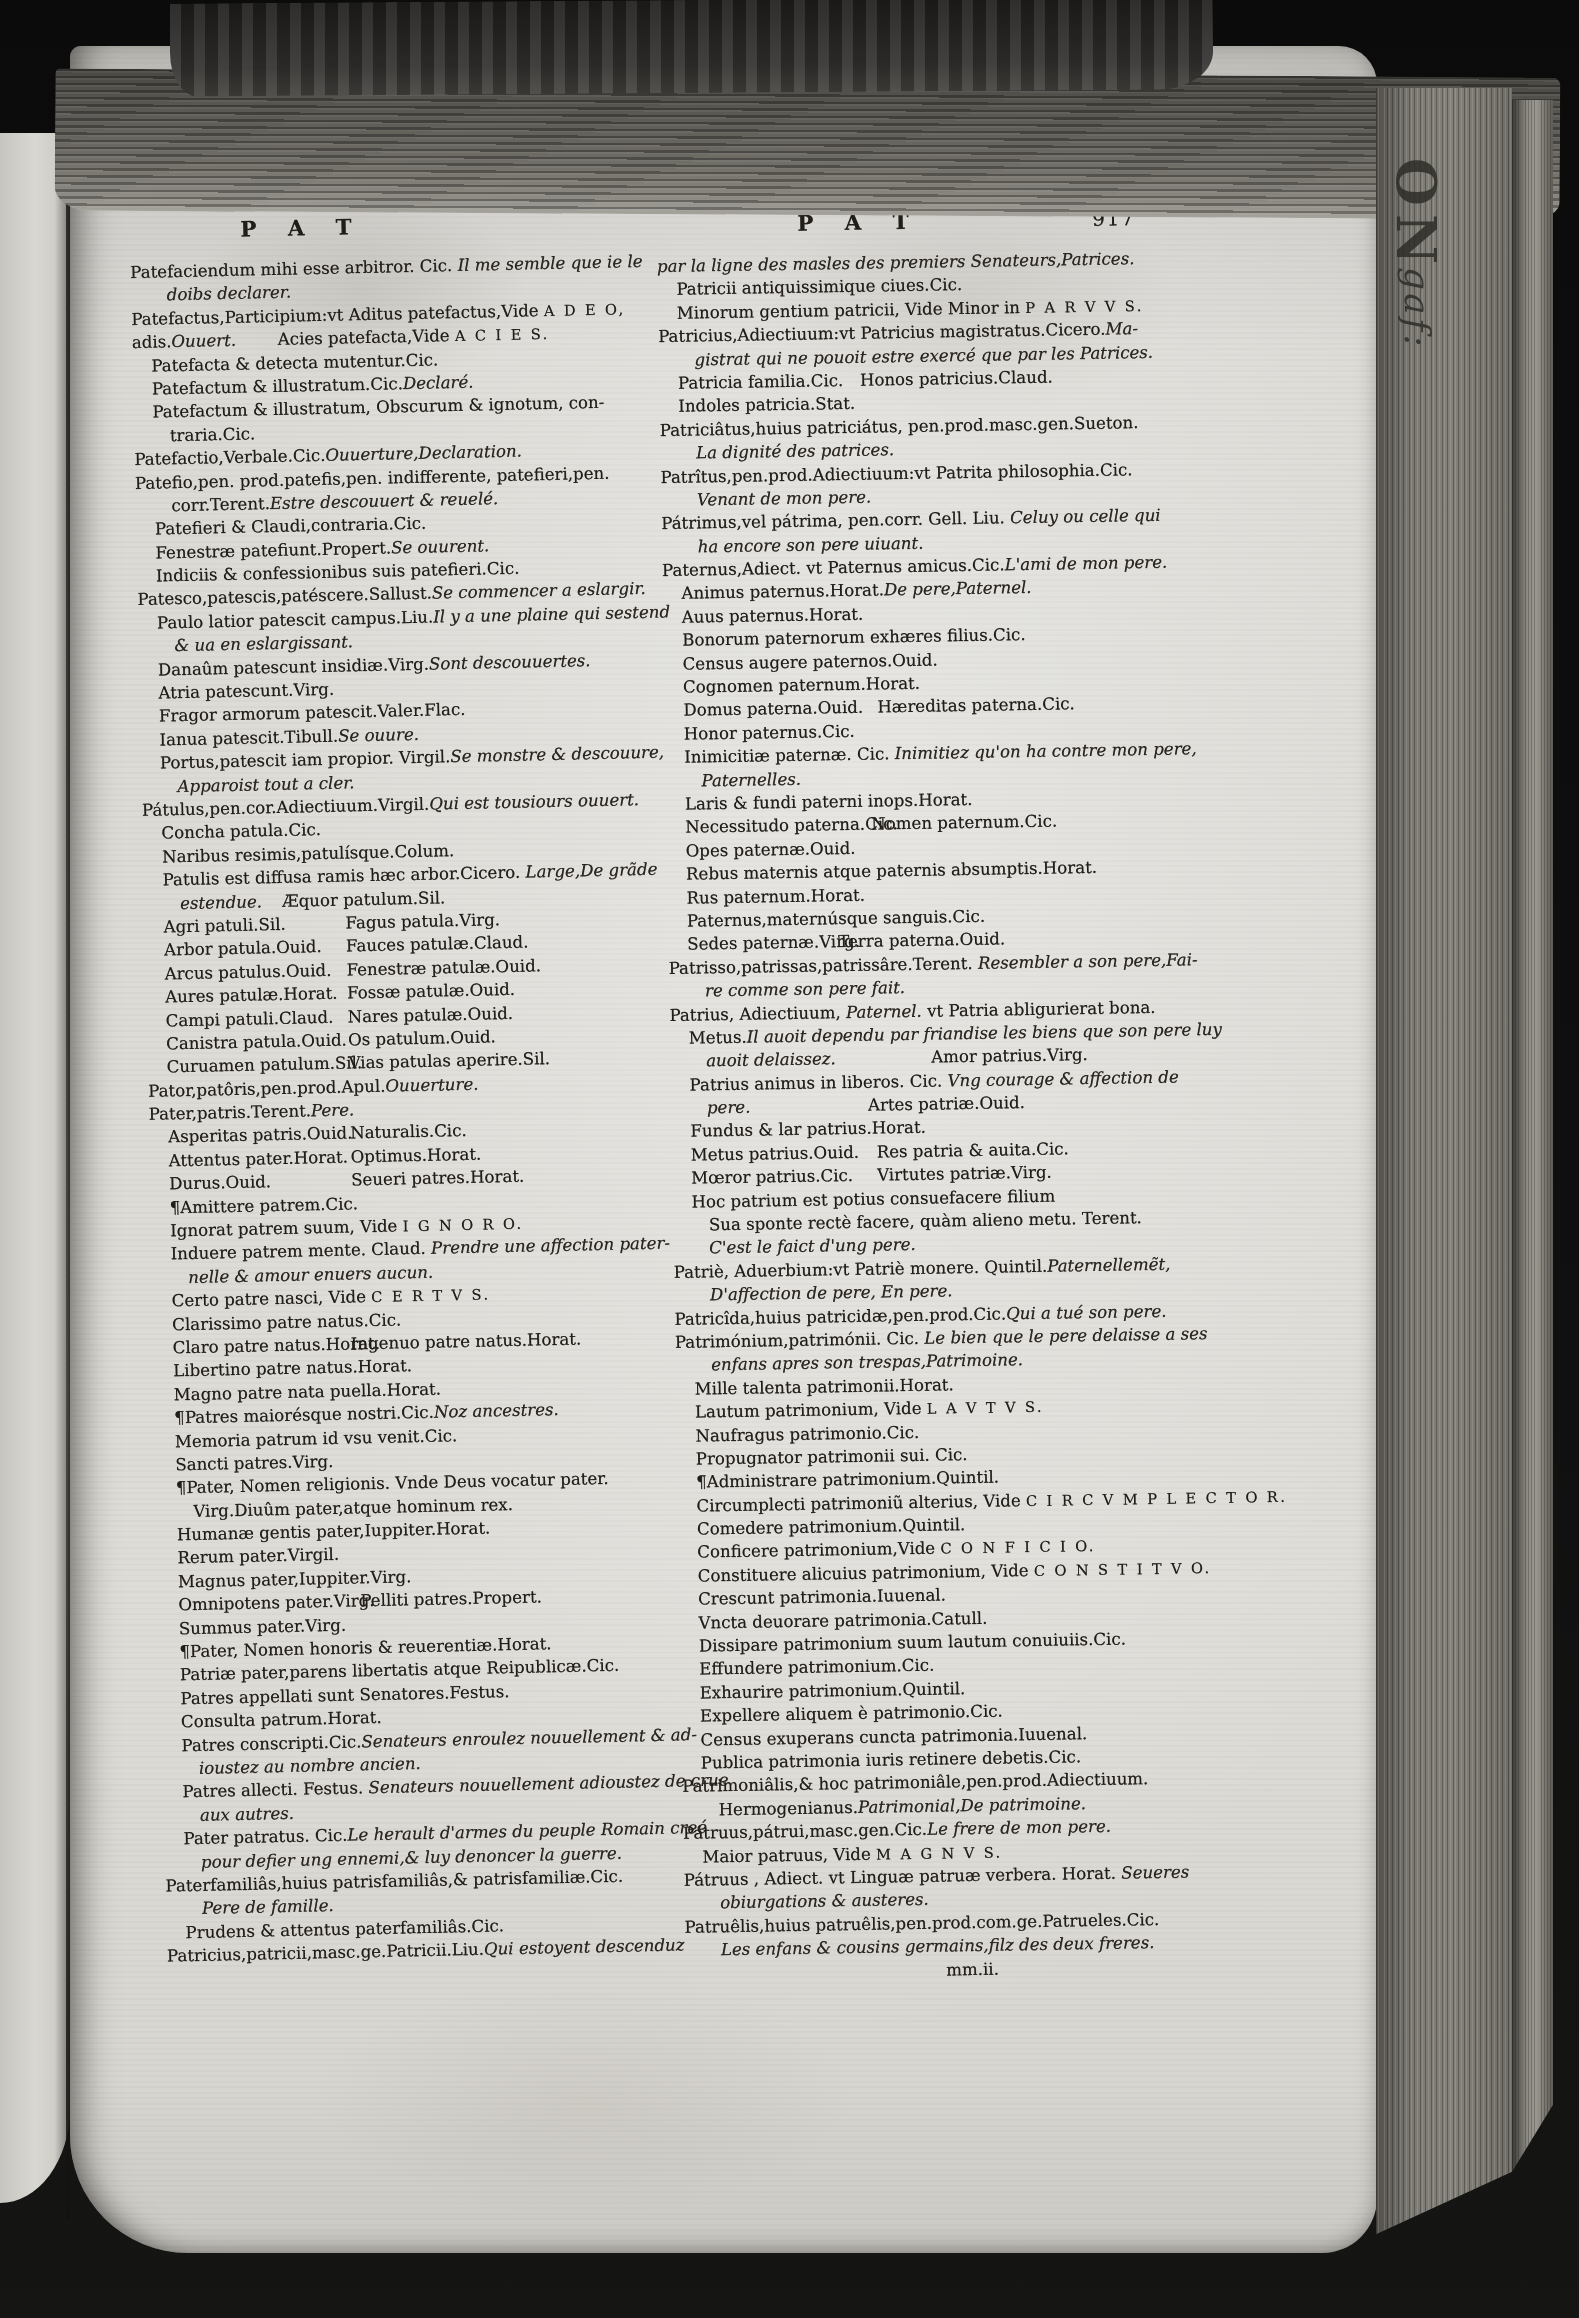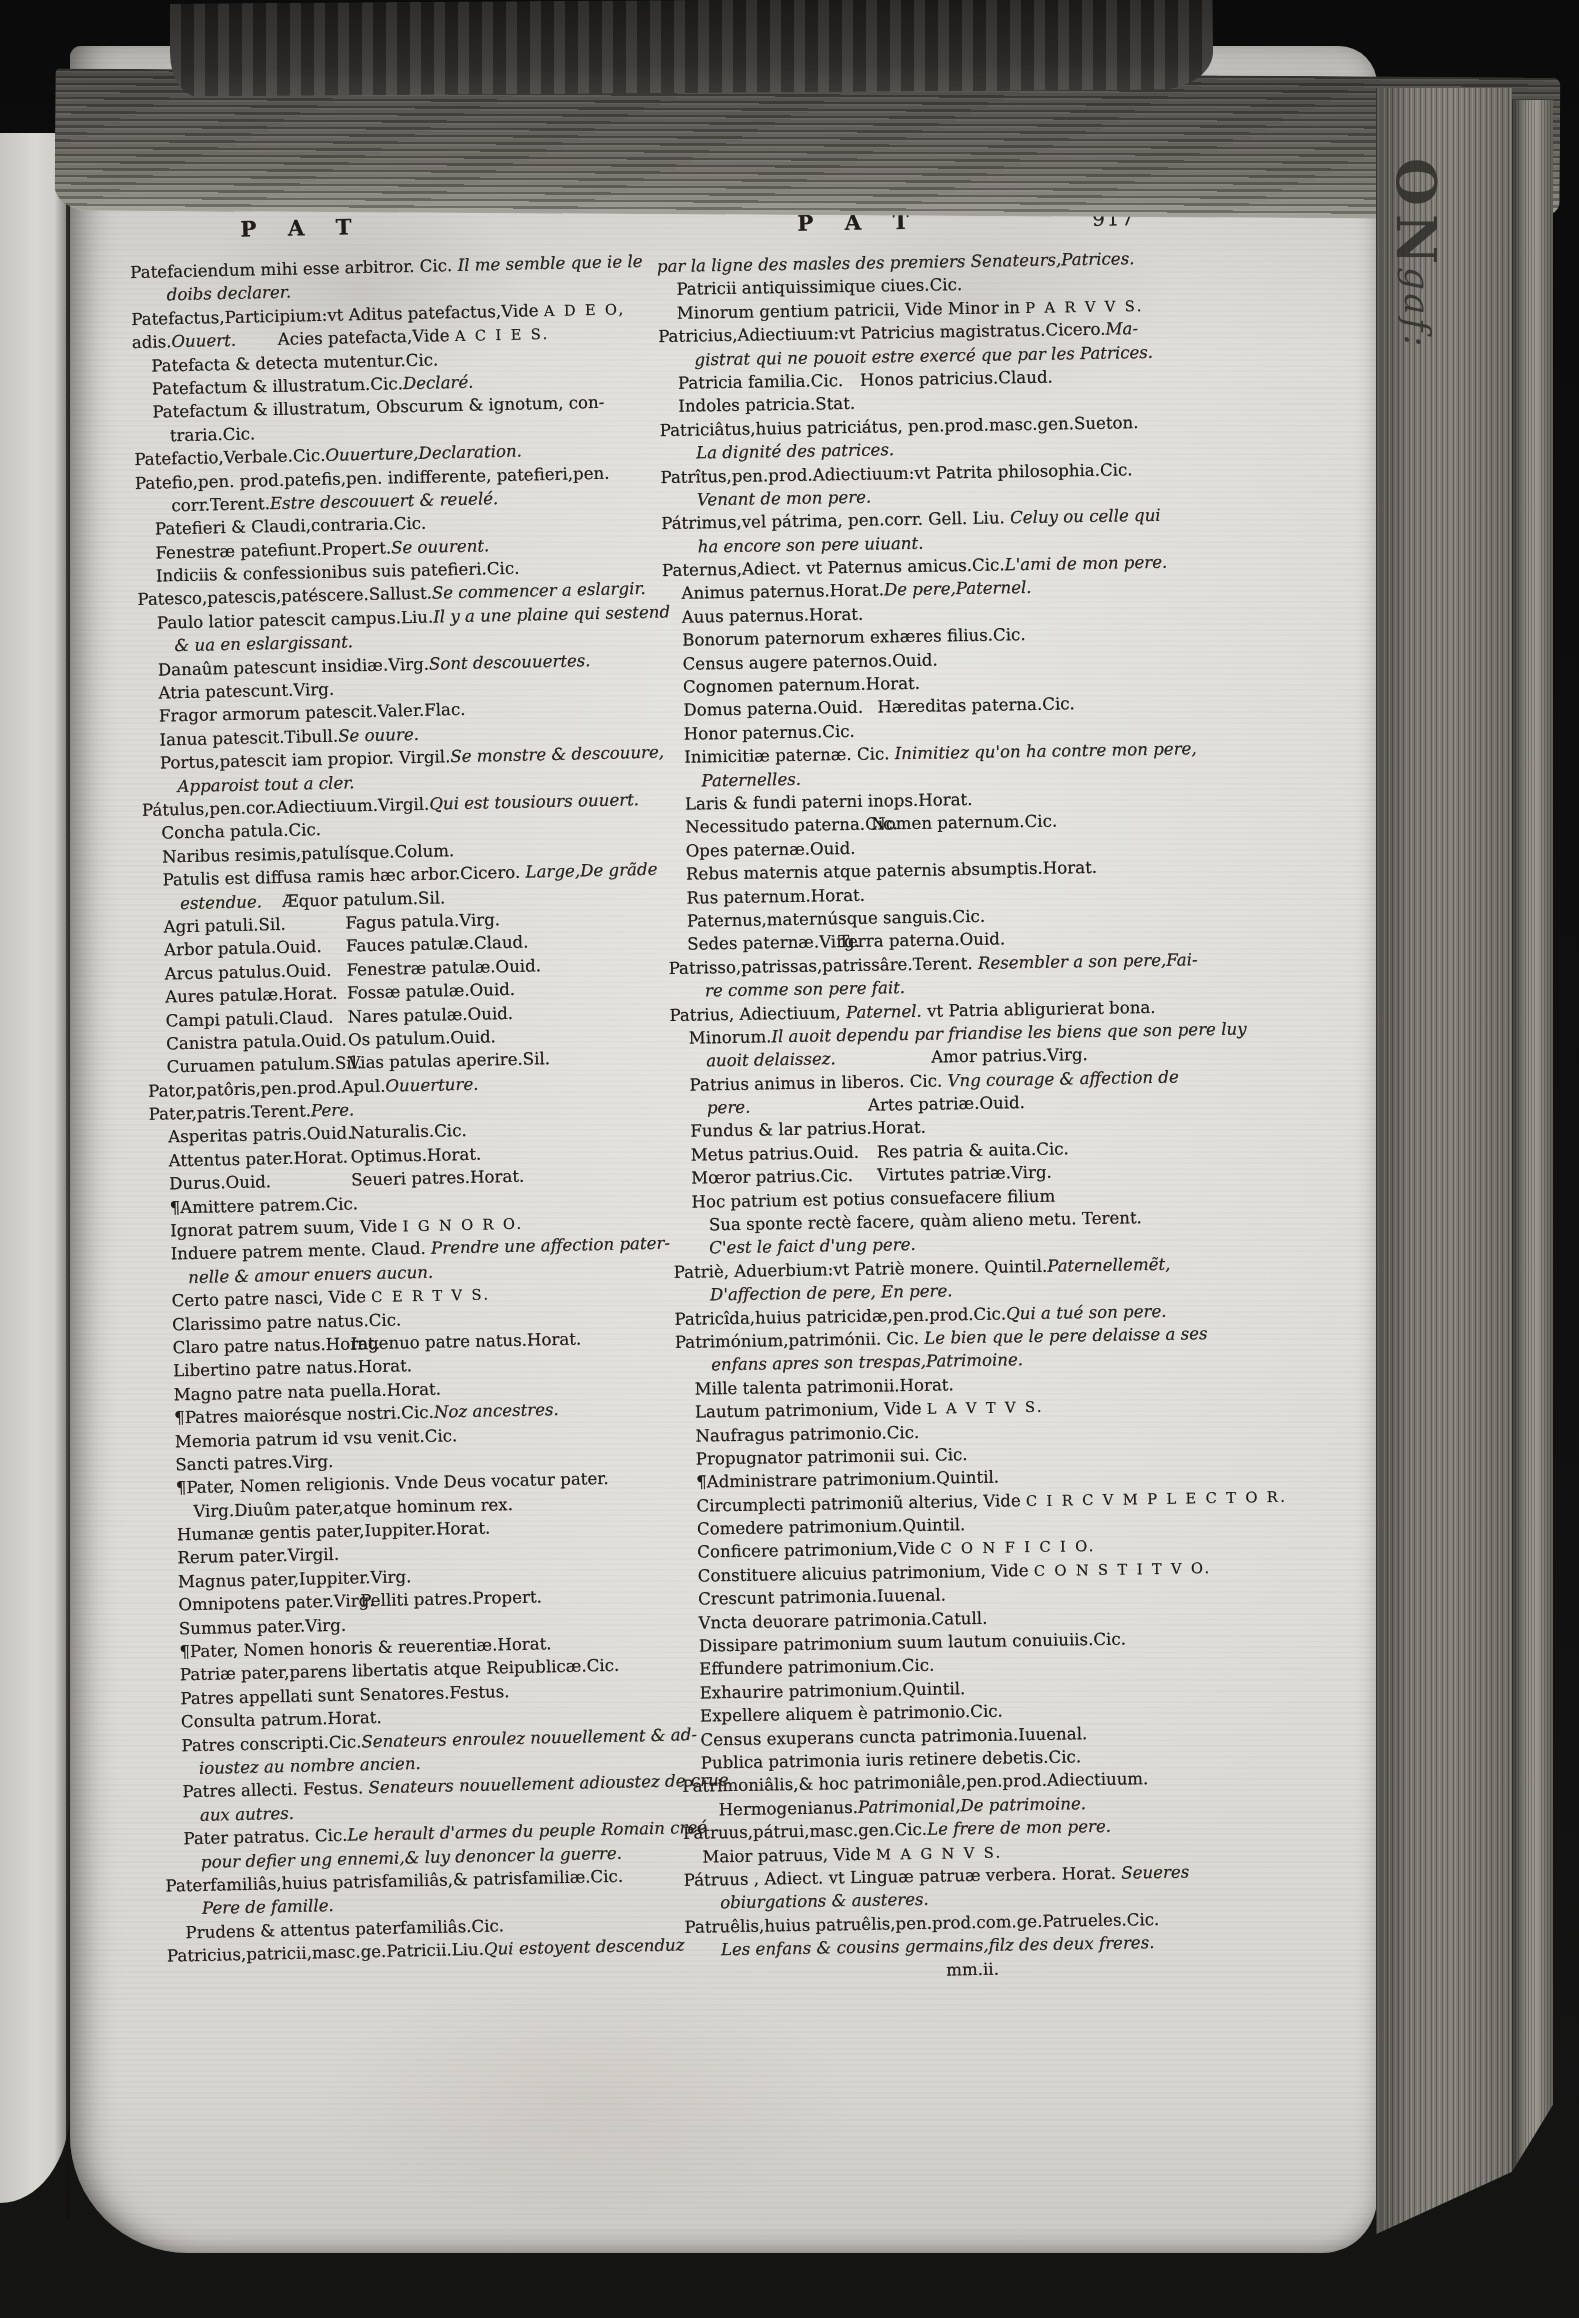--- a/index.html
+++ b/index.html
@@ -202,21 +202,21 @@
       <div class="line ind1"><span class="seg-r">Laris &amp; fundi paterni inops.Horat.</span></div>
       <div class="line ind1"><span class="seg-r">Necessitudo paterna.Cic.</span><span class="c2" style="left: 205px;"><span class="seg-r">Nomen paternum.Cic.</span></span></div>
       <div class="line ind1"><span class="seg-r">Opes paternæ.Ouid.</span></div>
       <div class="line ind1"><span class="seg-r">Rebus maternis atque paternis absumptis.Horat.</span></div>
       <div class="line ind1"><span class="seg-r">Rus paternum.Horat.</span></div>
       <div class="line ind1"><span class="seg-r">Paternus,maternúsque sanguis.Cic.</span></div>
       <div class="line ind1"><span class="seg-r">Sedes paternæ.Virg.</span><span class="c2" style="left: 170px;"><span class="seg-r">Terra paterna.Ouid.</span></span></div>
       <div class="line ind0"><span class="seg-r">Patrisso,patrissas,patrissâre.Terent. </span><span class="seg-i">Resembler a son pere,Fai-</span></div>
       <div class="line ind2"><span class="seg-i">re comme son pere fait.</span></div>
       <div class="line ind0"><span class="seg-r">Patrius, Adiectiuum, </span><span class="seg-i">Paternel.</span><span class="seg-r"> vt Patria abligurierat  bona.</span></div>
-      <div class="line ind1"><span class="seg-r">Minorum.</span><span class="seg-i">Il auoit dependu  par friandise les biens que  son  pere luy</span></div>
+      <div class="line ind1"><span class="seg-r">Metus.</span><span class="seg-i">Il auoit dependu  par friandise les biens que  son  pere luy</span></div>
       <div class="line ind2"><span class="seg-i">auoit delaissez.</span><span class="c2" style="left: 261px;"><span class="seg-r">Amor patrius.Virg.</span></span></div>
       <div class="line ind1"><span class="seg-r">Patrius animus  in liberos.  Cic.  </span><span class="seg-i">Vng courage &amp; affection de</span></div>
       <div class="line ind2"><span class="seg-i">pere.</span><span class="c2" style="left: 197px;"><span class="seg-r">Artes patriæ.Ouid.</span></span></div>
       <div class="line ind1"><span class="seg-r">Fundus &amp; lar patrius.Horat.</span></div>
       <div class="line ind1"><span class="seg-r">Metus patrius.Ouid.</span><span class="c2" style="left: 205px;"><span class="seg-r">Res patria &amp; auita.Cic.</span></span></div>
       <div class="line ind1"><span class="seg-r">Mœror patrius.Cic.</span><span class="c2" style="left: 205px;"><span class="seg-r">Virtutes patriæ.Virg.</span></span></div>
       <div class="line ind1"><span class="seg-r">Hoc patrium est potius consuefacere filium</span></div>
       <div class="line ind2"><span class="seg-r">Sua sponte rectè facere, quàm alieno metu. Terent.</span></div>
       <div class="line ind2"><span class="seg-i">C'est le faict d'ung pere.</span></div>
       <div class="line ind0"><span class="seg-r">Patriè, Aduerbium:vt Patriè monere. Quintil.</span><span class="seg-i">Paternellemẽt,</span></div>

